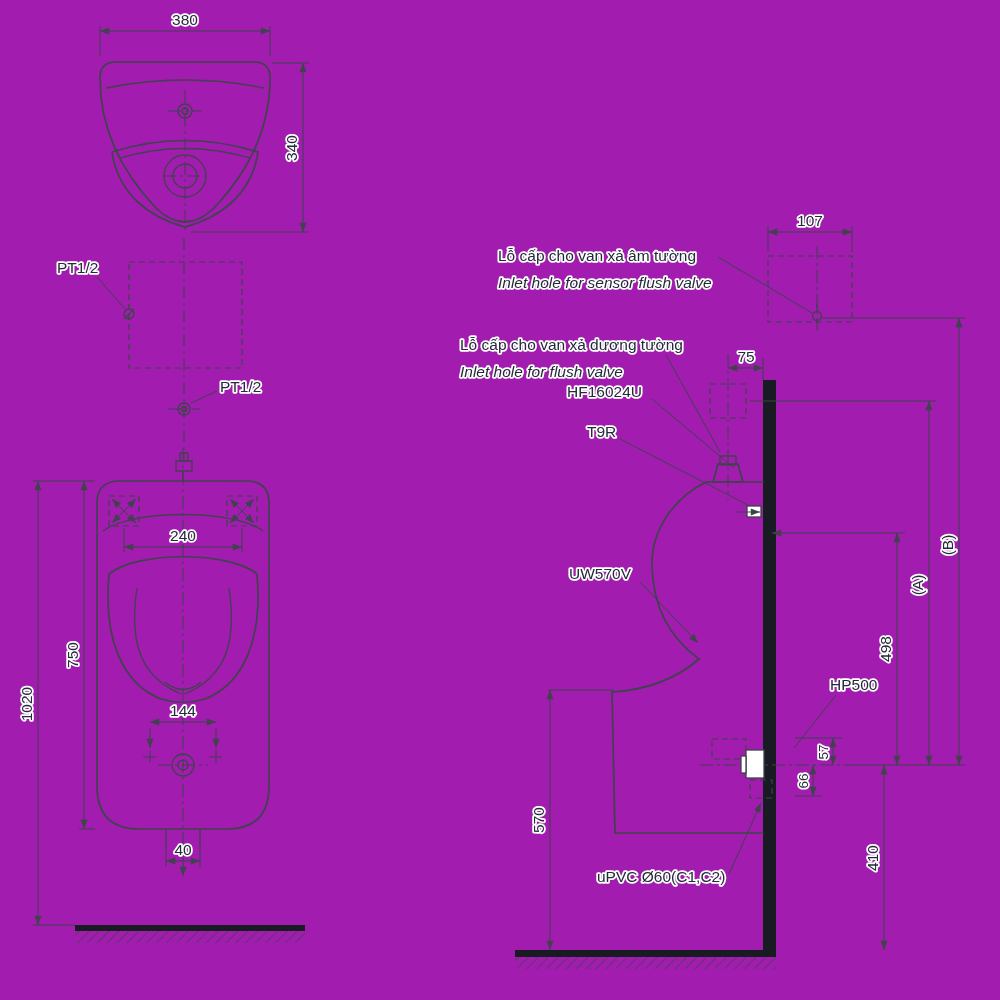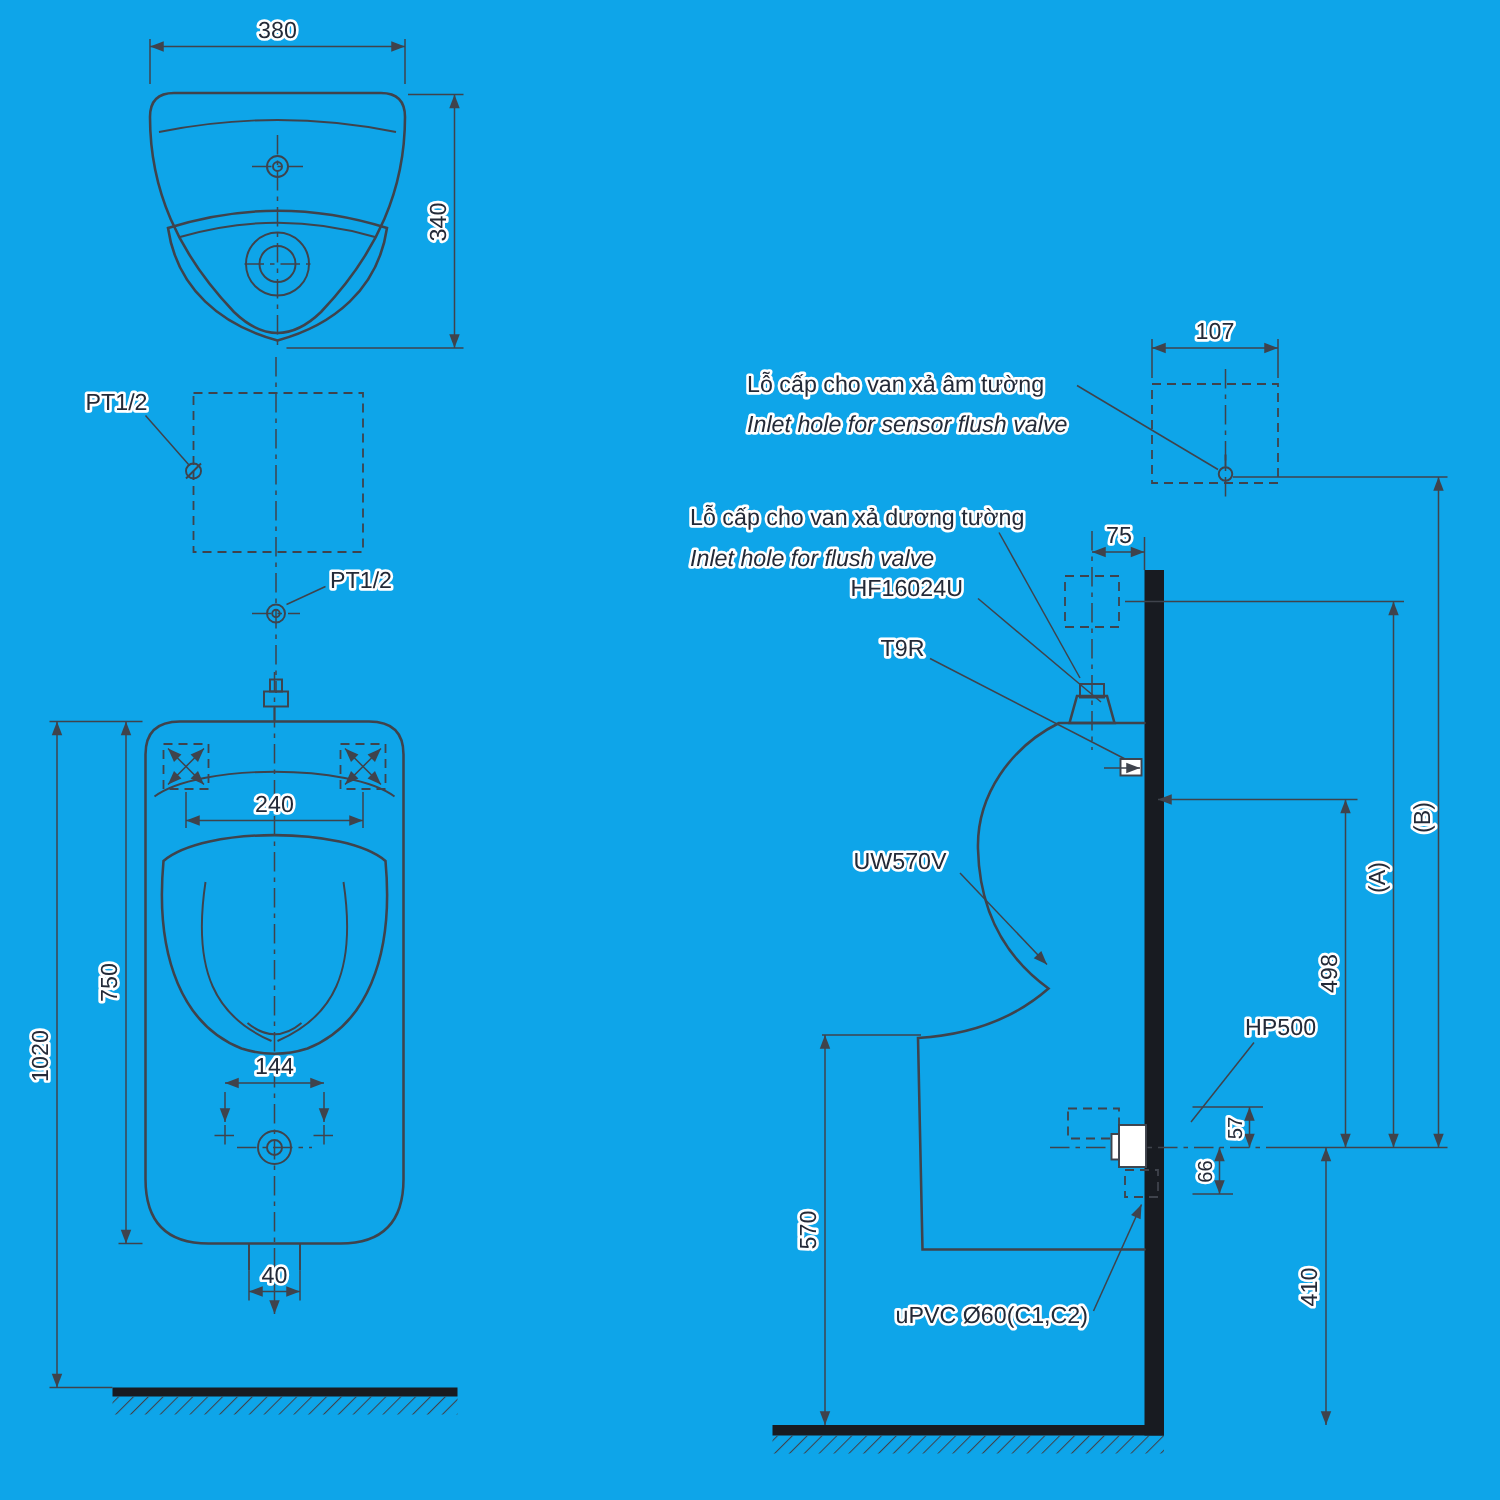--- a/index.html
+++ b/index.html
@@ -1,16 +1,16 @@
 <!DOCTYPE html>
 <html><head>
 <meta charset="utf-8">
 <style>
   html,body{margin:0;padding:0;background:#fff;}
-  #stage{width:1000px;height:1000px;background:#0ea5e9;position:relative;overflow:hidden;}
+  #stage{width:1000px;height:1000px;background:#a21caf;position:relative;overflow:hidden;}
   svg text{
     font-family:"Liberation Sans", sans-serif;
     font-size:15.5px;
     fill:#232a38;
     paint-order:stroke;
     stroke:#ffffff;
     stroke-width:3.5px;
     stroke-linejoin:round;
   }
   svg text.it{font-style:italic;}

